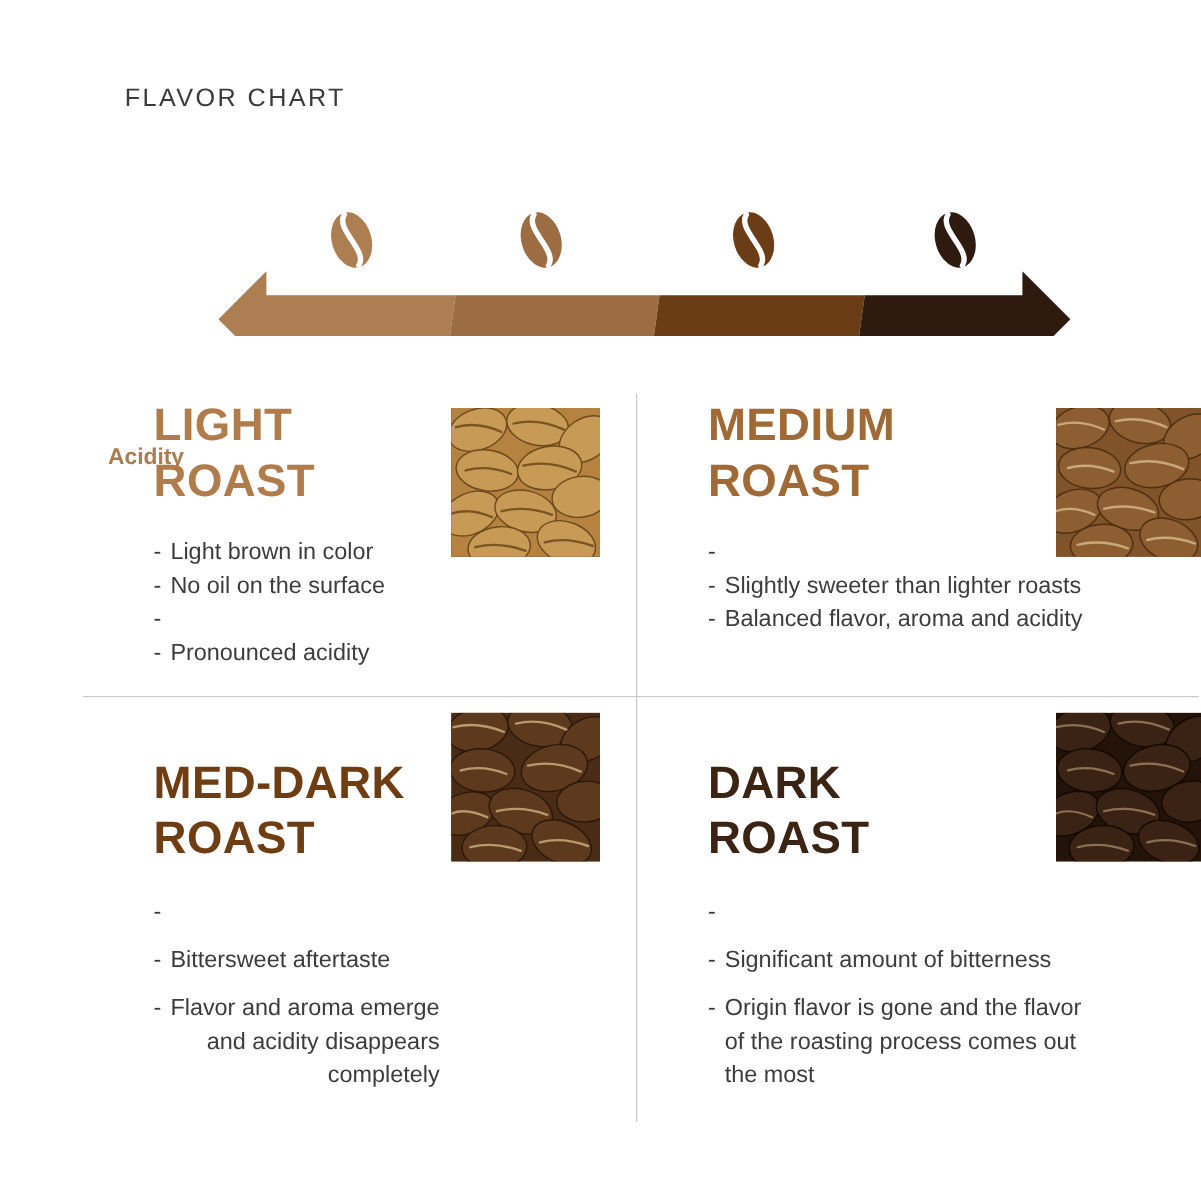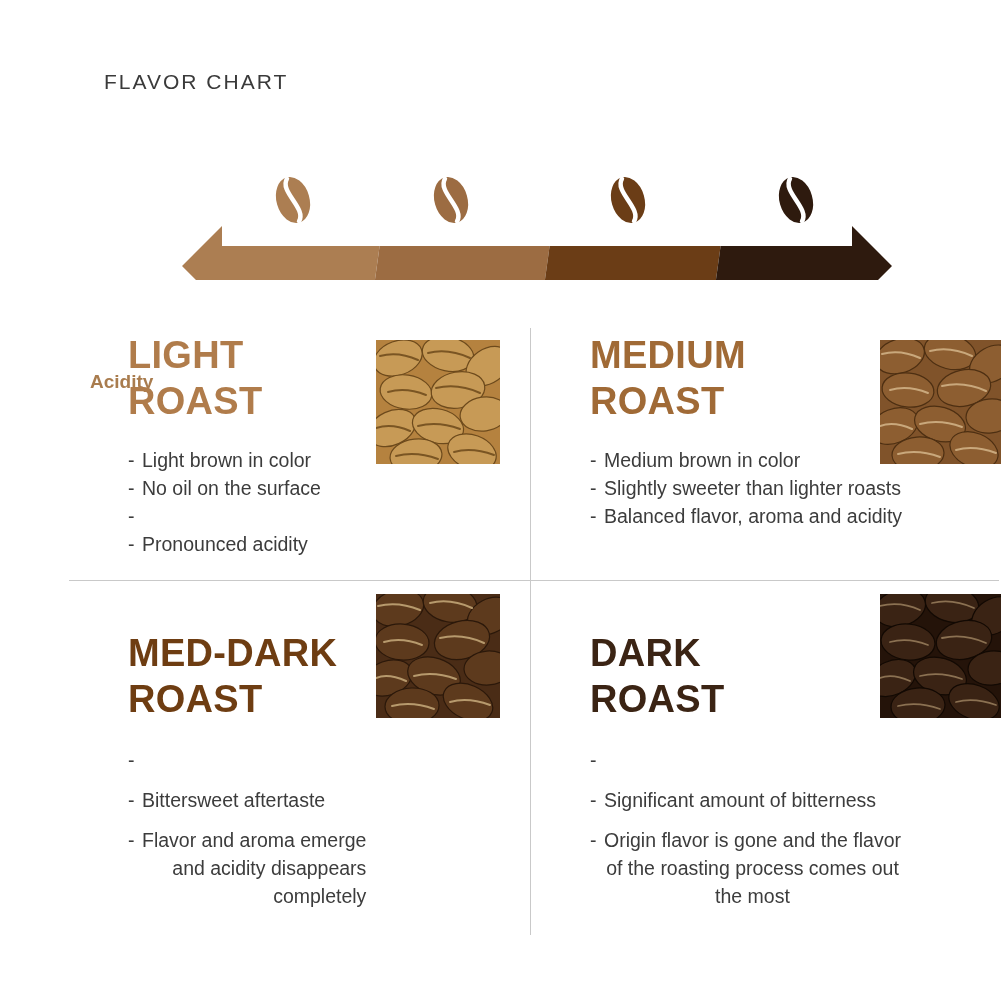--- a/index.html
+++ b/index.html
@@ -175,21 +175,20 @@
         </li>
       </ul>
   </div>
 
   <div class="quad" id="quad-medium">
     <div class="q-head" style="color: rgb(160, 106, 54);">MEDIUM
 ROAST</div>
     <ul class="q-list" id="list-medium">
         <li>
           <span class="dash">-</span>
-          <span class="txt" style="white-space: pre-line;">Medium brown in color</span>
         </li>
         <li>
           <span class="dash">-</span>
           <span class="txt" style="white-space: pre-line;">Slightly sweeter than lighter roasts</span>
         </li>
         <li>
           <span class="dash">-</span>
           <span class="txt" style="white-space: pre-line;">Balanced flavor, aroma and acidity</span>
         </li>
       </ul>
@@ -221,21 +220,21 @@
     <ul class="q-list" id="list-dark">
         <li>
           <span class="dash">-</span>
         </li>
         <li>
           <span class="dash">-</span>
           <span class="txt" style="white-space: pre-line;">Significant amount of bitterness</span>
         </li>
         <li>
           <span class="dash">-</span>
-          <span class="txt" style="white-space: pre-line; text-align: center;">Origin flavor is gone and the flavor
+          <span class="txt" style="white-space: pre-line;">Origin flavor is gone and the flavor
 of the roasting process comes out
 the most</span>
         </li>
       </ul>
   </div>
 
   <div class="photo" id="photo-light">
     <svg width="124" height="124" viewBox="0 0 124 124">
       <rect width="124" height="124" fill="#b5823f"></rect>
       <g stroke="#6d4a1c" stroke-width="1.2" fill="#c79a56">

